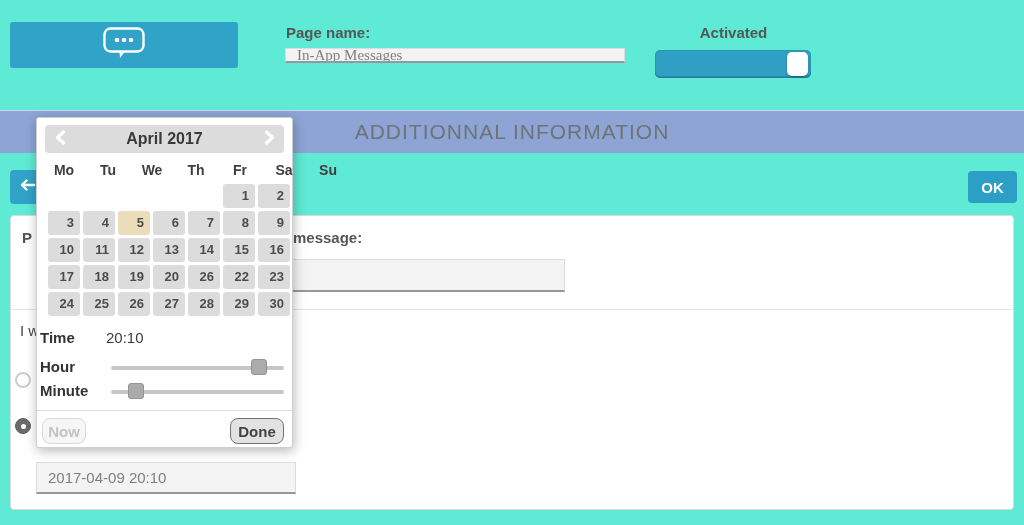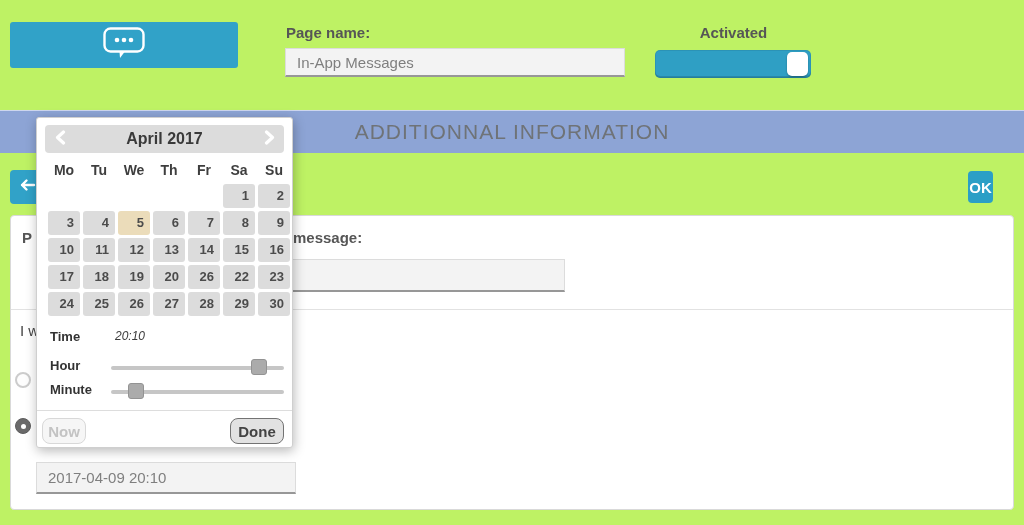--- a/index.html
+++ b/index.html
@@ -1,42 +1,42 @@
 <!DOCTYPE html>
 <html><head>
 <meta charset="utf-8">
 <style>
   * { margin:0; padding:0; box-sizing:border-box; }
   html,body { background:#e9e9ea; }
   body { font-family:"Liberation Sans", sans-serif; }
-  .page { position:relative; width:1024px; height:525px; background:#bef264; overflow:hidden; }
+  .page { position:relative; width:1024px; height:525px; background:#5eead4; overflow:hidden; }
 
   
   .app-btn { position:absolute; left:10px; top:22px; width:228px; height:46px;
     background:#31a2c8; border-radius:3px; display:flex; align-items:center; justify-content:center; cursor:pointer; }
   .field-label { font-weight:bold; color:#565656; font-size:15px; }
   .pagename-label { position:absolute; left:286px; top:24px; }
   .tb-input { background:#f3f3f3; border:1px solid #dcdcdc; border-bottom:2px solid #979797;
     color:#7f7f7f; font-size:15px; padding:0 0 0 11px; font-family:"Liberation Sans",sans-serif; outline:none; }
-  .pagename-input { position:absolute; left:285px; top:48px; width:340px; height:29px; }
+  .pagename-input { position:absolute; left:285px; top:48px; width:340px; height:15px;font-family:Liberation Serif, serif; }
   .activated-label { position:absolute; left:656px; top:24px; width:155px; text-align:center; }
   .toggle { position:absolute; left:655px; top:50px; width:156px; height:28px; background:#2f9fc4;
     border-radius:5px; box-shadow: inset 0 -2px 0 rgba(0,0,0,0.14), inset 0 0 0 1px rgba(0,0,0,0.07); cursor:pointer; }
   .toggle .knob { position:absolute; right:3px; top:2px; width:21px; height:24px; background:#ffffff;
     border-radius:5px; box-shadow:0 1px 2px rgba(0,0,0,0.3); }
 
   
   .banner { position:absolute; left:0; top:110px; width:1024px; height:43px; background:#8da4d5;
     border-top:1px solid #cdd6ee; display:flex; align-items:center; justify-content:center; }
   .banner-title { color:#6f7377; font-size:21px; letter-spacing:1px; font-weight:400; }
 
   
   .back-btn { position:absolute; left:10px; top:170px; width:35px; height:34px; background:#31a2c8;
     border-radius:4px; display:flex; align-items:center; justify-content:center; cursor:pointer; }
-  .ok-btn { position:absolute; left:968px; top:171px; width:25px; height:32px; background:#2b9fc6;
+  .ok-btn { position:absolute; left:968px; top:171px; width:49px; height:32px; background:#2b9fc6;
     border-radius:4px; color:#fff; font-weight:bold; font-size:15px; display:flex; align-items:center;
     justify-content:center; cursor:pointer; }
 
   
   .card { position:absolute; left:10px; top:215px; width:1004px; height:295px; background:#ffffff;
     border:1px solid #d9d9d9; border-radius:4px; }
   .frag-start { position:absolute; left:11px; top:13px; }
   .frag-end   { position:absolute; left:282px; top:13px; }
   .msg-input  { position:absolute; left:25px; top:43px; width:529px; height:33px; }
   .card-divider { position:absolute; left:0; right:0; top:93px; border-top:1px solid #e2e2e2; }
@@ -49,31 +49,31 @@
   .dt-input { position:absolute; left:25px; top:246px; width:260px; height:32px; }
 
   
   .dp { position:absolute; left:36px; top:117px; width:257px; height:331px; background:#ffffff;
     border:1px solid #cfcfcf; border-radius:3px; box-shadow:1px 3px 12px rgba(0,0,0,0.28); z-index:5; }
   .dp-header { position:absolute; left:8px; right:8px; top:7px; height:28px; background:#dcdcdc; border-radius:4px; }
   .dp-title { text-align:center; line-height:28px; font-weight:bold; font-size:16px; color:#3a3a3a; }
   .dp-nav { position:absolute; top:0; width:26px; height:28px; display:flex; align-items:center;
     justify-content:center; cursor:pointer; }
   .dp-prev { left:2px; } .dp-next { right:2px; }
-  .dp-dow { position:absolute; left:11px; top:44px; display:grid; grid-template-columns:repeat(7,32px); gap:3px; }
+  .dp-dow { position:absolute; left:11px; top:44px; display:grid; grid-template-columns:repeat(7,32px); gap:12px; }
   .dp-dow div { text-align:center; font-weight:bold; font-size:14px; color:#3e3e3e; }
   .dp-grid { position:absolute; left:11px; top:66px; display:grid; grid-template-columns:repeat(7,32px);
     grid-auto-rows:24px; gap:3px; }
   .day { background:#dcdcdc; border-radius:3px; color:#4c4c4c; font-weight:bold; font-size:13px;
     text-align:right; padding-right:6px; line-height:24px; cursor:pointer; }
   .day.empty { background:transparent; cursor:default; }
   .day.selected { background:#ebdcba; }
-  .dp-label { position:absolute; left:13px; font-weight:bold; font-size:13px; color:#333; }
+  .dp-label { position:absolute; left:3px; font-weight:bold; font-size:15px; color:#333; }
   .dp-time-label { top:211px; }
-  .dp-time-value { position:absolute; left:78px; top:211px; font-size:12px; color:#3c3c3c;font-style:italic; }
+  .dp-time-value { position:absolute; left:69px; top:211px; font-size:15px; color:#3c3c3c; }
   .dp-hour-label { top:240px; }
   .dp-min-label { top:264px; }
   .slider { position:absolute; left:74px; width:173px; height:4px; background:#c6c6c6; border-radius:2px; cursor:pointer; }
   .hour-slider { top:248px; } .minute-slider { top:272px; }
   .handle { position:absolute; top:-7px; width:16px; height:16px; background:#ababab;
     border:1px solid #939393; border-radius:3px; cursor:grab; }
   .dp-sep { position:absolute; left:0; right:0; top:292px; border-top:1px solid #dddddd; }
   .dp-btn { position:absolute; top:300px; height:26px; border-radius:8px; font-weight:bold; font-size:15px;
     display:flex; align-items:center; justify-content:center; }
   .now-btn { left:5px; width:44px; background:#f6f6f6; border:1px solid #d8d8d8; color:#c3c3c3; cursor:default; }

